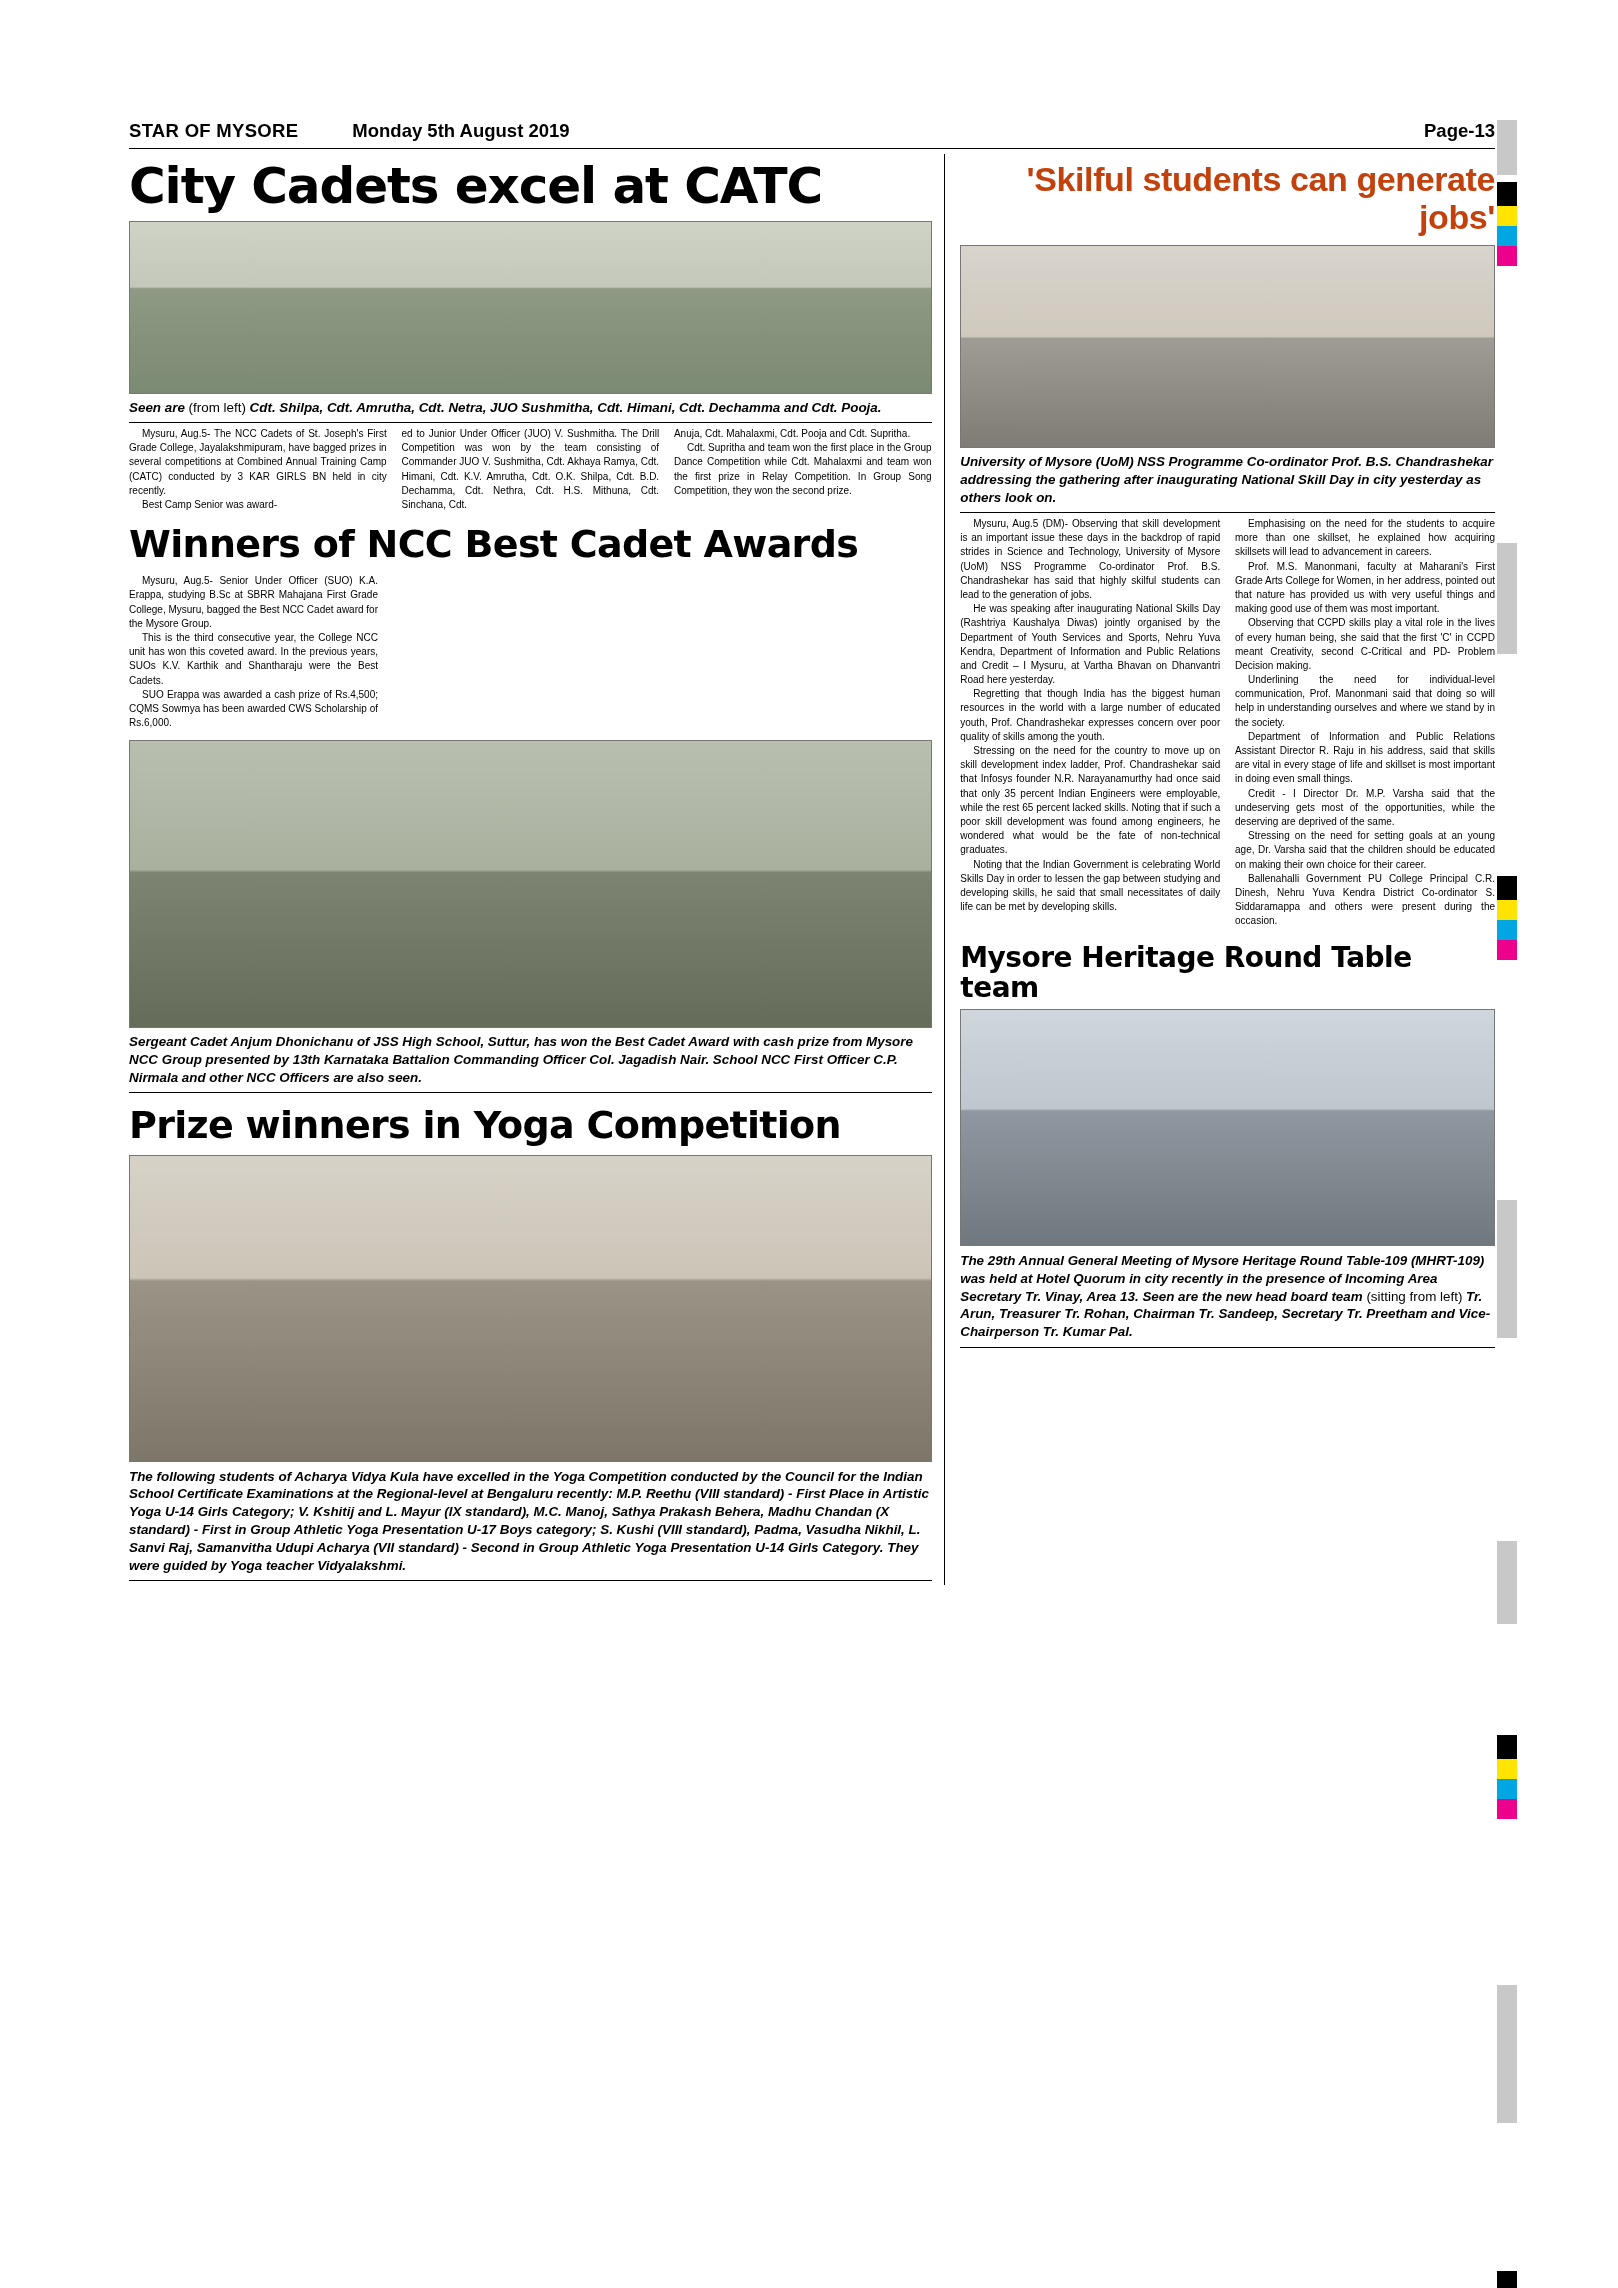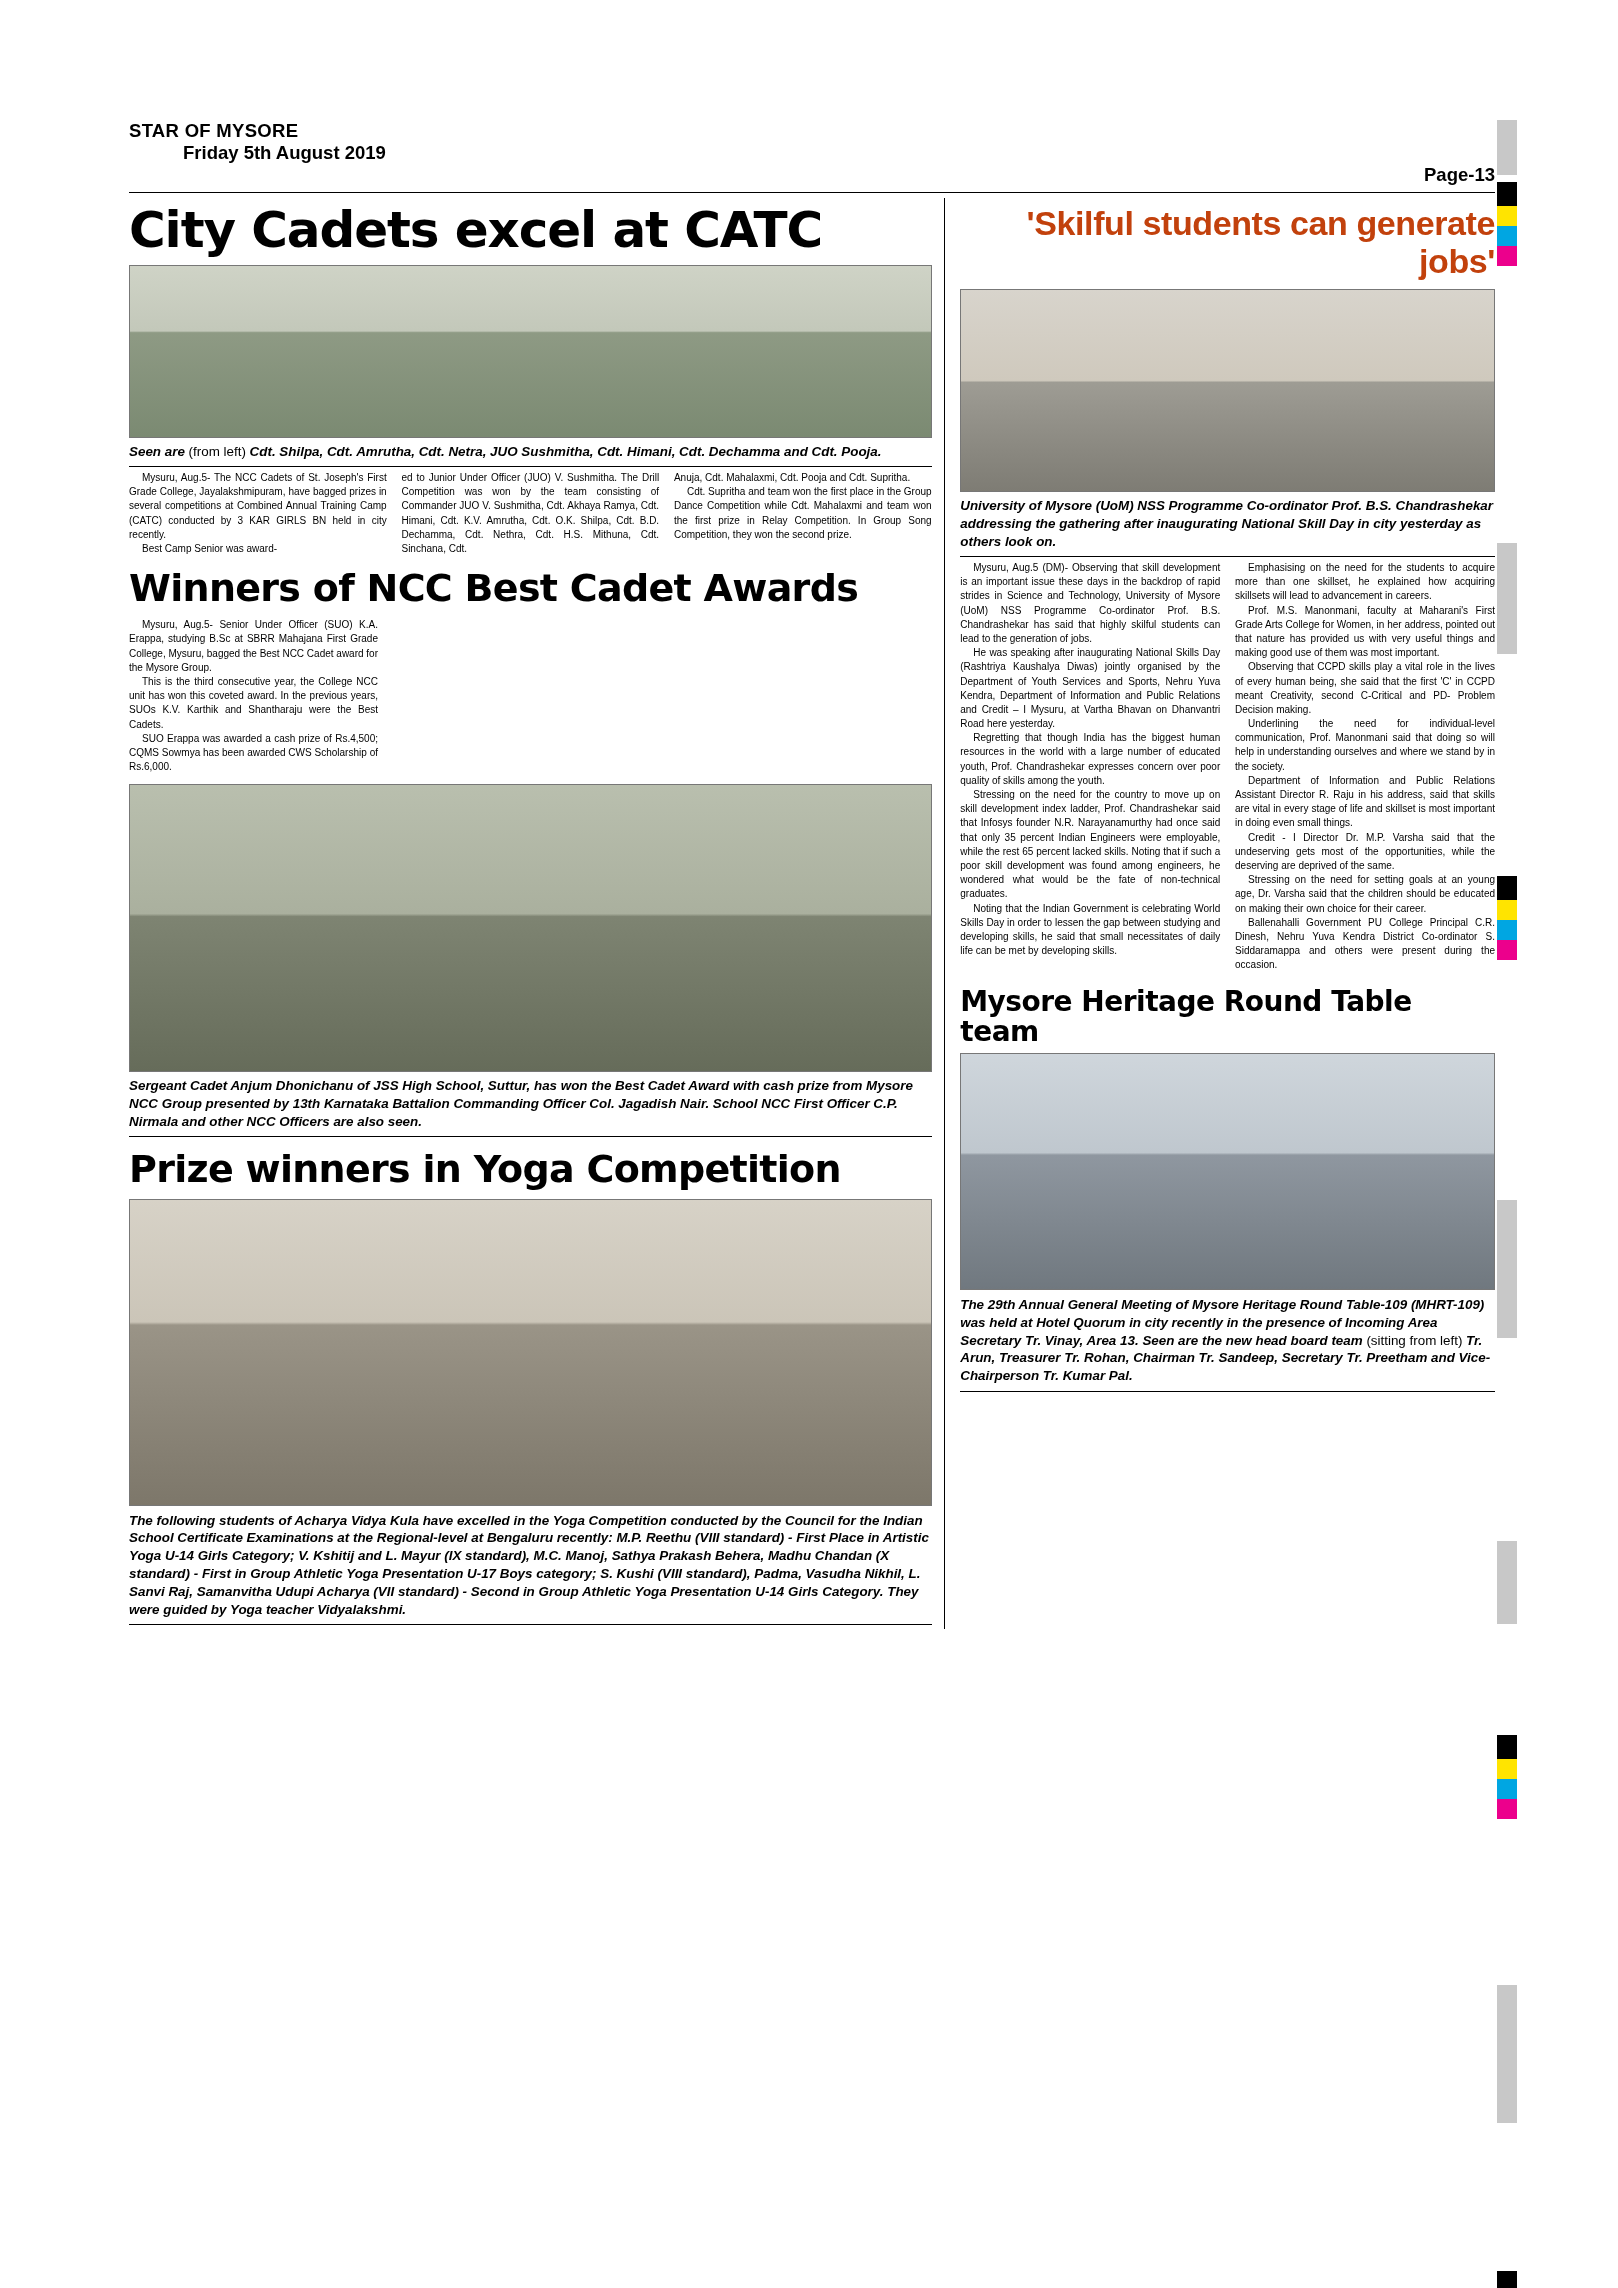--- a/index.html
+++ b/index.html
@@ -14,21 +14,20 @@
     position:absolute;
     left:129px; top:120px;
     width:1366px; height:2030px;
   }
   
   .masthead {
     display:flex; align-items:flex-start;
     border-bottom:1.8px solid #000;
     padding-bottom:5.5px;
     font-weight:bold;
-    flex-direction:column;
   }
   .masthead .paper { font-size:18.5px; letter-spacing:0.3px; }
   .masthead .date { font-size:18.5px; margin-left:54px; }
   .masthead .pageno { margin-left:auto; font-size:18.5px; }
 
   
   .body-grid { display:flex; margin-top:5.5px; }
   .left-col { width:812px; }
   .gutter { width:13px; }
   .right-col { width:541px; border-left:1.4px solid #000; padding-left:14.8px; }
@@ -111,21 +110,21 @@
 
   .photo-inner { position:absolute; inset:0; }
 </style>
 </head>
 <body>
 
 <div class="page">
 
   <div class="masthead">
     <span class="paper">STAR OF MYSORE</span>
-    <span class="date">Friday 5th August 2019</span>
+    <span class="date">Monday 5th August 2019</span>
     <span class="pageno">Page-13</span>
   </div>
 
   <div class="colorbars" id="cbars">
       <div class="cb" style="background: rgb(200, 200, 200); height: 55px;"></div>
       <div class="cb" style="background: rgb(255, 255, 255); height: 7.4px;"></div>
       <div class="cb" style="background: rgb(0, 0, 0); height: 24px;"></div>
       <div class="cb" style="background: rgb(255, 228, 0); height: 20px;"></div>
       <div class="cb" style="background: rgb(0, 166, 226); height: 20px;"></div>
       <div class="cb" style="background: rgb(236, 0, 140); height: 20px;"></div>

